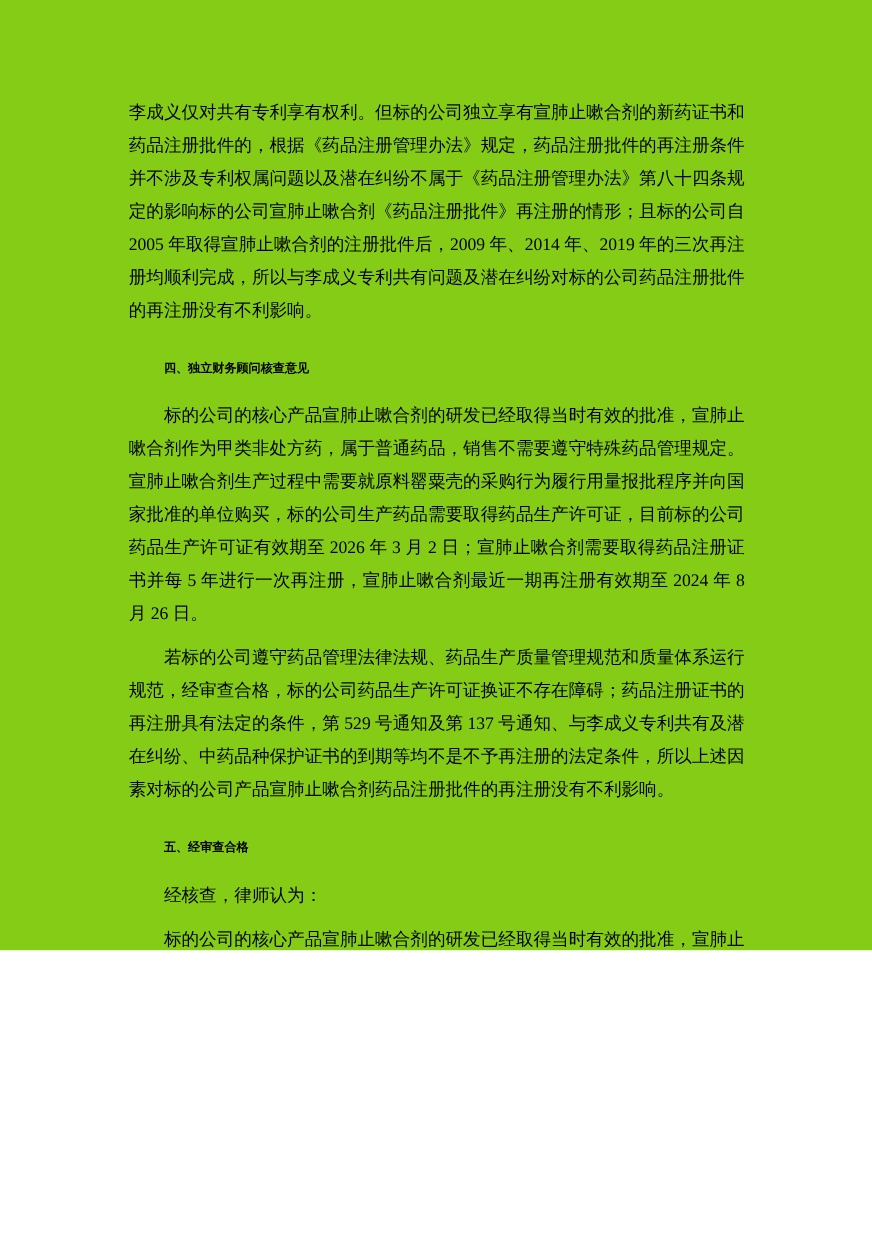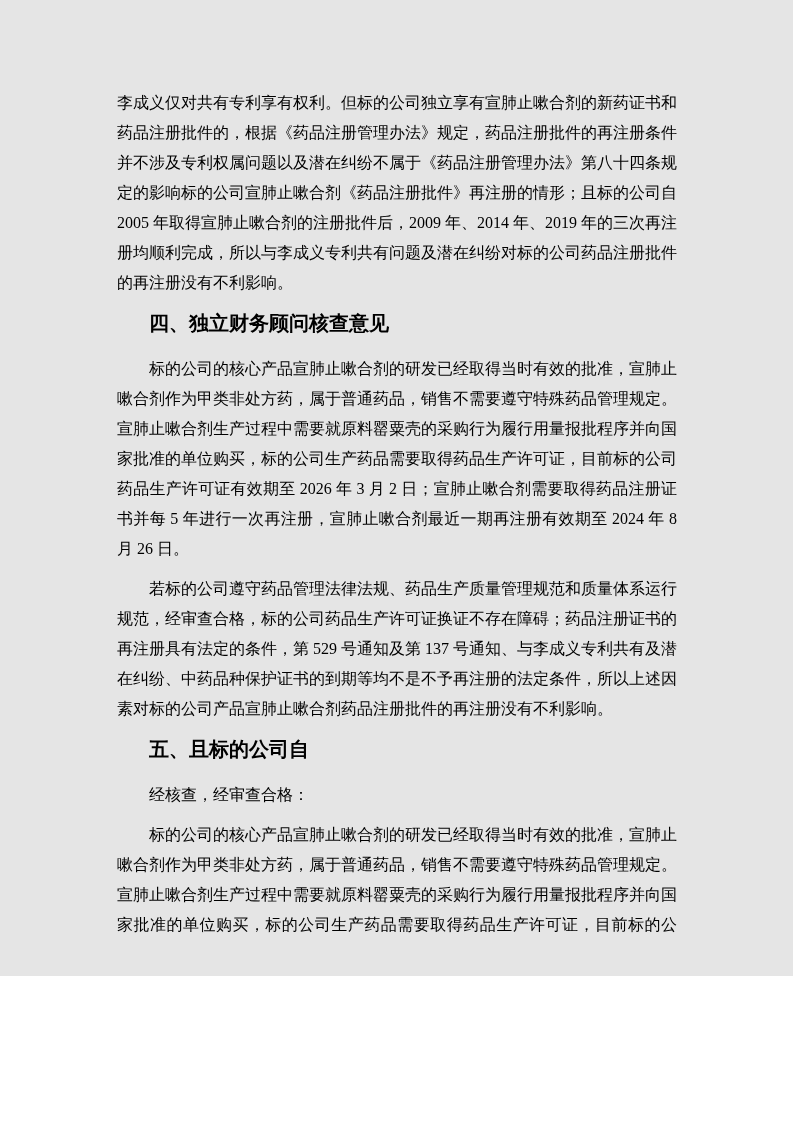--- a/index.html
+++ b/index.html
@@ -3,22 +3,22 @@
 <meta charset="utf-8">
 <style>
   html, body {
     margin: 0;
     padding: 0;
     background: #ffffff;
   }
   .page {
     position: relative;
     width: 793px;
-    height: 976px;
-    background: #e5e5e5;
+    height: 864px;
+    background: #84cc16;
     overflow: hidden;
     color: #000000;
     font-family: "Liberation Serif", "DejaVu Serif", serif;
   }
   .content {
     position: absolute;
     left: 117px;
     top: 88px;
     width: 560px;
   }
@@ -29,25 +29,25 @@
     margin: 0 0 10px 0;
     word-break: break-all;
   }
   .para.indent {
     text-indent: 32px;
   }
   .para.cutoff {
     text-align-last: justify;
   }
   .heading {
-    font-family: Liberation Mono, monospace;
-    font-size: 20px;
+    font-family: Liberation Sans, sans-serif;
+    font-size: 11px;
     font-weight: 700;
     line-height: 30px;
-    margin: 12px 0 14px 0;
+    margin: 22px 0 14px 0;
     padding-left: 32px;
   }
   .footer {
     position: absolute;
     top: 1020px;
     right: 111px;
     font-size: 14px;
     font-weight: 700;
     font-family: Liberation Mono, monospace;
   }
@@ -60,22 +60,22 @@
 
     <p class="para">李成义仅对共有专利享有权利。但标的公司独立享有宣肺止嗽合剂的新药证书和药品注册批件的，根据《药品注册管理办法》规定，药品注册批件的再注册条件并不涉及专利权属问题以及潜在纠纷不属于《药品注册管理办法》第八十四条规定的影响标的公司宣肺止嗽合剂《药品注册批件》再注册的情形；且标的公司自 2005 年取得宣肺止嗽合剂的注册批件后，2009 年、2014 年、2019 年的三次再注册均顺利完成，所以与李成义专利共有问题及潜在纠纷对标的公司药品注册批件的再注册没有不利影响。</p>
 
     <h2 class="heading">四、独立财务顾问核查意见</h2>
 
 
     <p class="para indent">标的公司的核心产品宣肺止嗽合剂的研发已经取得当时有效的批准，宣肺止嗽合剂作为甲类非处方药，属于普通药品，销售不需要遵守特殊药品管理规定。宣肺止嗽合剂生产过程中需要就原料罂粟壳的采购行为履行用量报批程序并向国家批准的单位购买，标的公司生产药品需要取得药品生产许可证，目前标的公司药品生产许可证有效期至 2026 年 3 月 2 日；宣肺止嗽合剂需要取得药品注册证书并每 5 年进行一次再注册，宣肺止嗽合剂最近一期再注册有效期至 2024 年 8 月 26 日。</p>
 
     <p class="para indent">若标的公司遵守药品管理法律法规、药品生产质量管理规范和质量体系运行规范，经审查合格，标的公司药品生产许可证换证不存在障碍；药品注册证书的再注册具有法定的条件，第 529 号通知及第 137 号通知、与李成义专利共有及潜在纠纷、中药品种保护证书的到期等均不是不予再注册的法定条件，所以上述因素对标的公司产品宣肺止嗽合剂药品注册批件的再注册没有不利影响。</p>
 
-    <h2 class="heading">五、且标的公司自</h2>
+    <h2 class="heading">五、经审查合格</h2>
 
-    <p class="para indent">经核查，经审查合格：</p>
+    <p class="para indent">经核查，律师认为：</p>
 
     <p class="para indent cutoff">标的公司的核心产品宣肺止嗽合剂的研发已经取得当时有效的批准，宣肺止嗽合剂作为甲类非处方药，属于普通药品，销售不需要遵守特殊药品管理规定。宣肺止嗽合剂生产过程中需要就原料罂粟壳的采购行为履行用量报批程序并向国家批准的单位购买，标的公司生产药品需要取得药品生产许可证，目前标的公</p>
 
   </div>
 
   <div class="footer">9 / 25</div>
 </div>
 
 </body></html>

